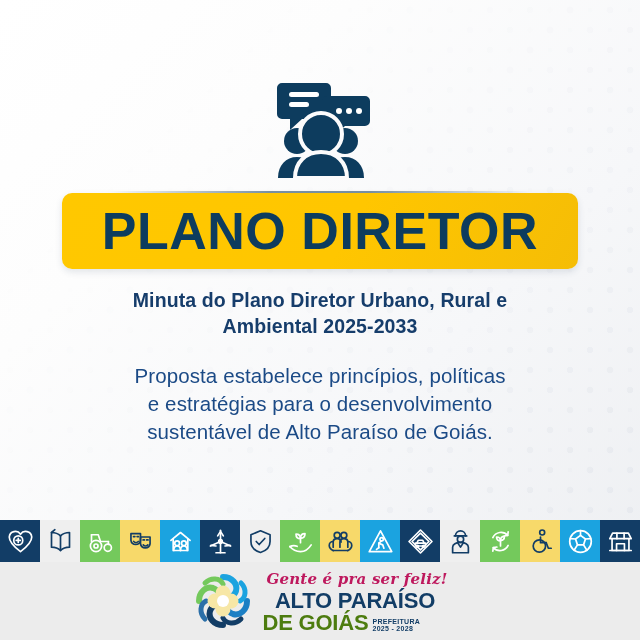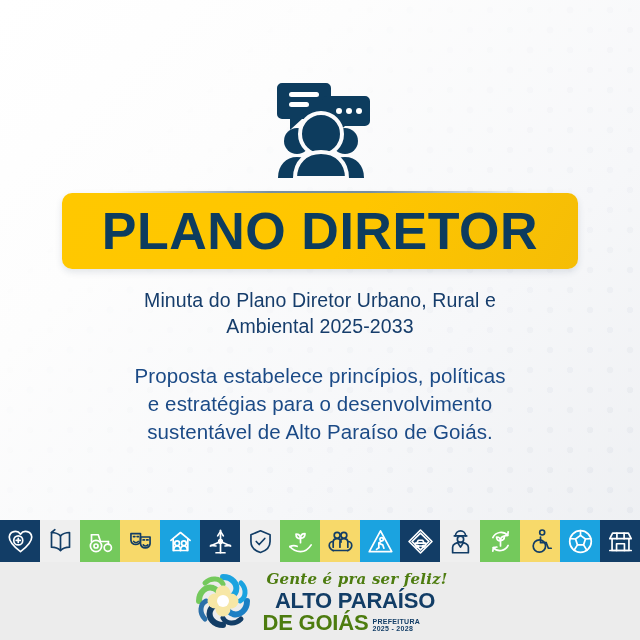--- a/index.html
+++ b/index.html
@@ -54,21 +54,21 @@
     font-size:51px;font-weight:700;letter-spacing:.5px;
     color:#0d3c5e;line-height:1;white-space:nowrap;
     transform:scaleX(1.02);
     font-family:"Liberation Sans", sans-serif;
   }
 
   
   #subtitle{
     position:absolute;left:60px;top:288px;width:520px;
     text-align:center;color:#163d6b;
-    font-size:19.5px;font-weight:400;line-height:1.32;
+    font-size:19.5px;font-weight:700;line-height:1.32;
     letter-spacing:.1px;
   }
 
   
   #bodycopy{
     position:absolute;left:55px;top:362px;width:530px;
     text-align:center;color:#1b4a86;
     font-size:20.5px;font-weight:400;line-height:1.36;
     letter-spacing:.1px;
   }
@@ -90,21 +90,21 @@
     background:#ececec;
   }
   #logo-wrap{
     position:absolute;left:0;right:0;top:8px;
     display:flex;justify-content:center;align-items:center;gap:8px;
   }
   #logo-text{display:flex;flex-direction:column;justify-content:center;}
   #logo-script{
     font-family:"DejaVu Serif", serif;
     font-style:italic;font-weight:700;
-    font-size:15px;color:#4d7c0f;line-height:1;
+    font-size:15px;color:#be185d;line-height:1;
     letter-spacing:.2px;margin-left:4px;margin-bottom:3px;
   }
   #logo-line1{
     font-size:22px;font-weight:700;color:#123d66;line-height:1.02;
     letter-spacing:-.2px;
     text-align:center;
   }
   #logo-line2row{display:flex;align-items:flex-end;gap:4px;}
   #logo-line2{
     font-size:22px;font-weight:700;color:#4d7c0f;line-height:1.02;

